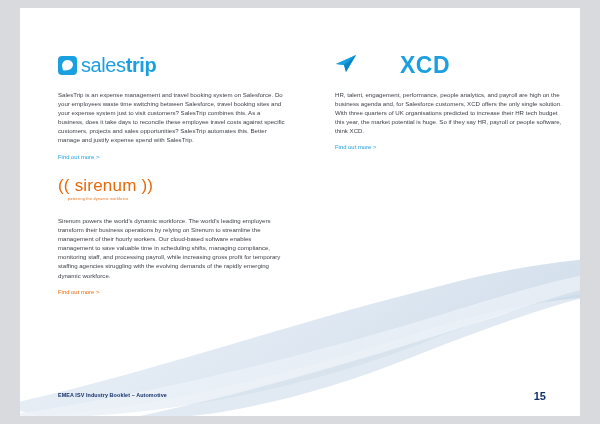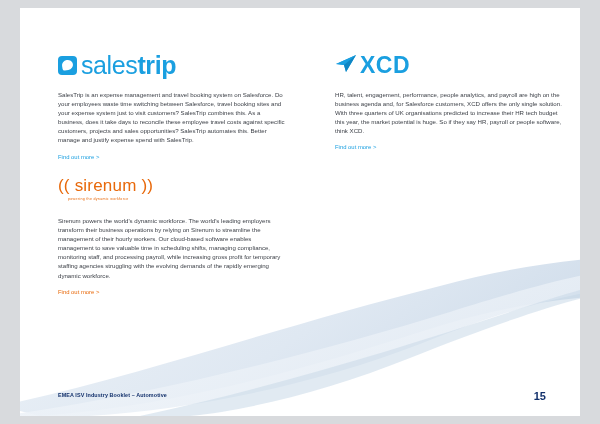--- a/index.html
+++ b/index.html
@@ -70,34 +70,35 @@
     position: absolute;
     left: 4px;
     top: 4.5px;
     width: 11px;
     height: 10px;
     border-radius: 50% 50% 50% 2px;
     background: #ffffff;
     transform: rotate(-10deg);
   }
   .st-text {
-    font-size: 25px;
+    font-size: 20px;
     letter-spacing: -0.4px;
     color: #1a9fe0;
     font-weight: 400;
   }
   .st-text b { font-weight: 700; color: #1a9fe0; }
 
   .logo-xcd {
     display: flex;
     align-items: center;
     color: #1a9fe0;
     font-size: 23px;
     font-weight: 700;
     letter-spacing: 0.5px;
+    gap: 40px;
   }
   .xcd-plane {
     display: inline-block;
     margin-right: 1px;
     line-height: 1;
   }
   .logo-sirenum {
     color: #e8690b;
     font-size: 17px;
     font-weight: 400;

